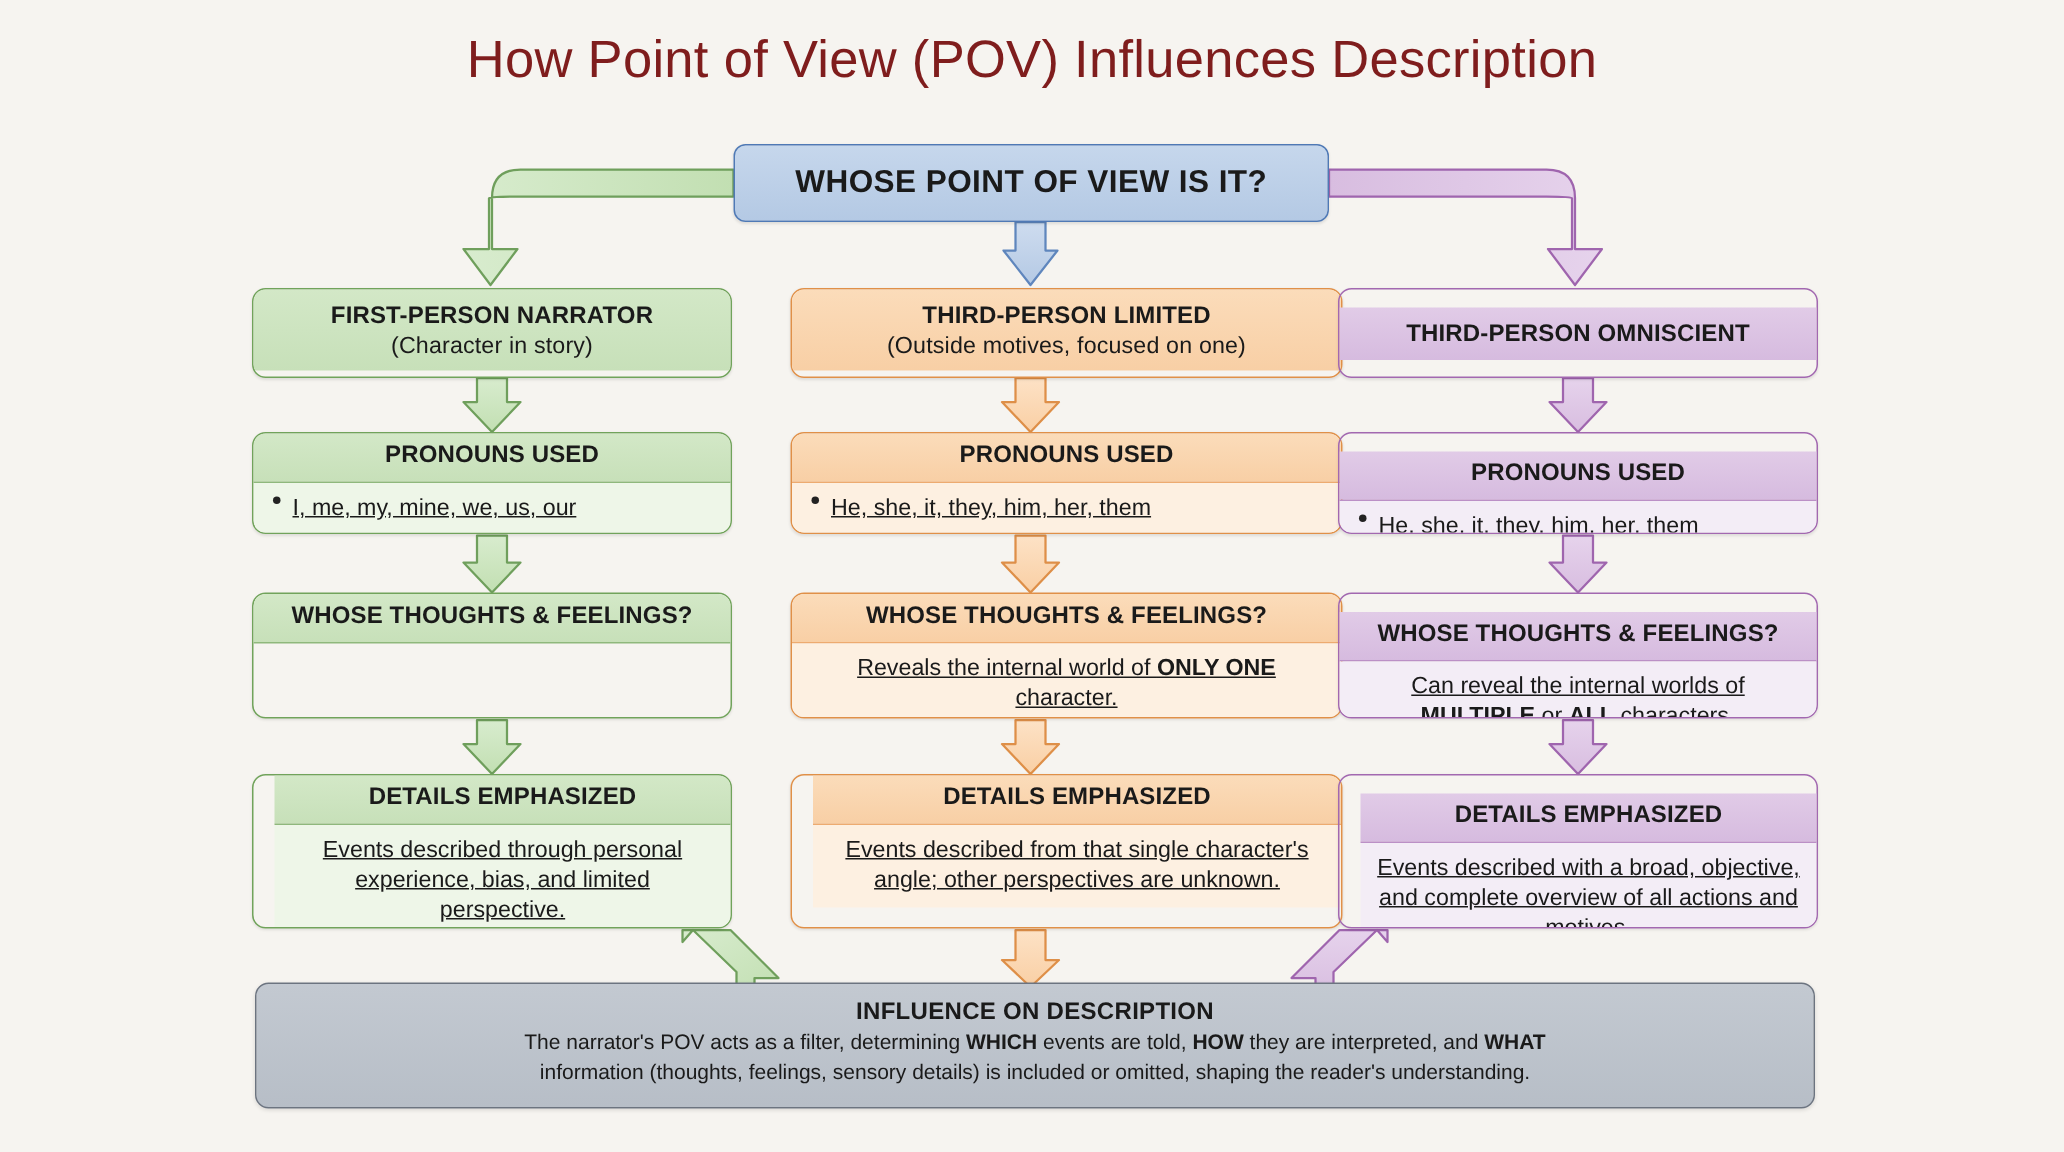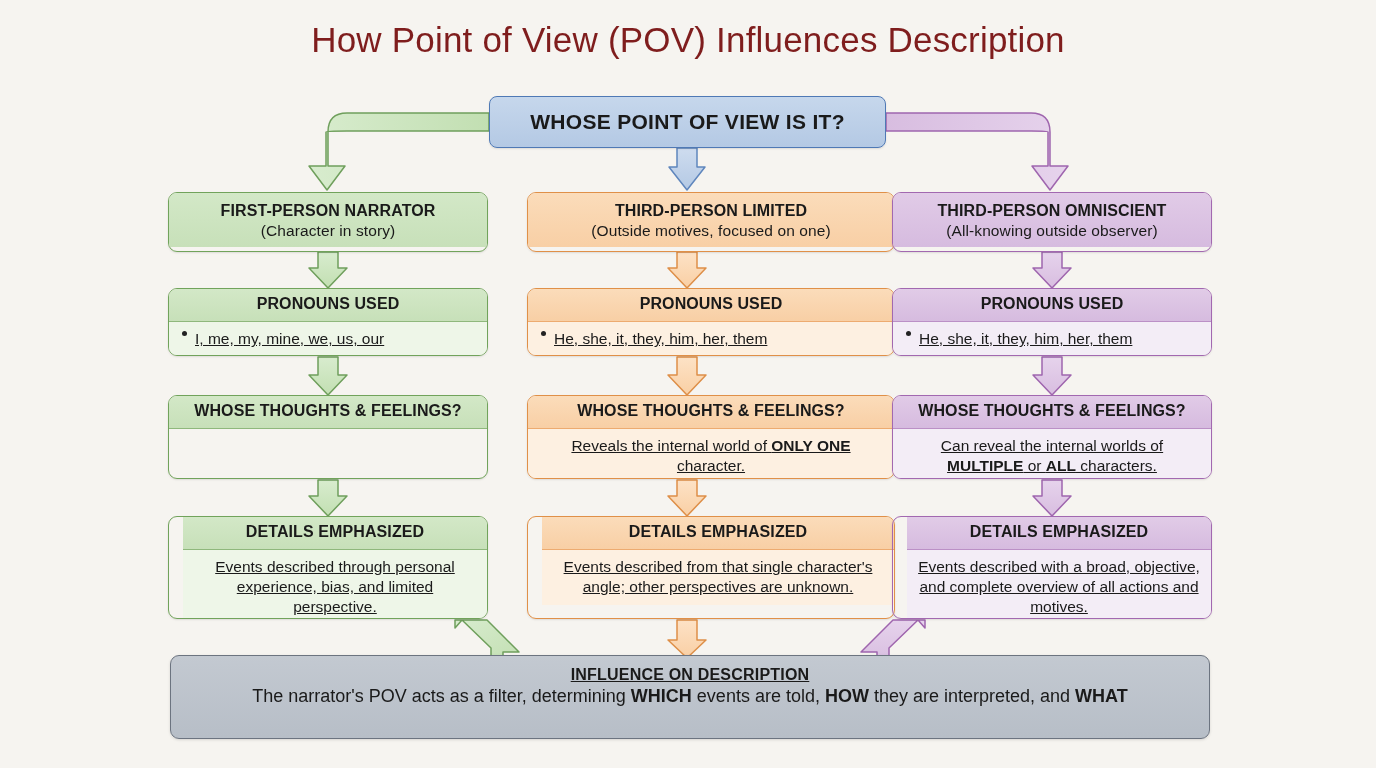--- a/index.html
+++ b/index.html
@@ -97,21 +97,21 @@
   .green  .hdr     { background: linear-gradient(180deg,#d3e8c7 0%,#c7e0b9 100%); }
   .green  .body    { background: #eef6e8; }
   .green  .divider { background: #8fb87c; }
 
   .orange { border-color: #e09048; }
   .orange .hdr     { background: linear-gradient(180deg,#fbdcba 0%,#f8cfa5 100%); }
   .orange .body    { background: #fdf0e1; }
   .orange .divider { background: #edab70; }
 
   .purple { border-color: #a268b0; }
-  .purple .hdr     { background: linear-gradient(180deg,#e1cbe7 0%,#d6bbdf 100%); }
+  .purple .hdr     { background: linear-gradient(180deg,#e1cbe7 0%,#d6bbdf 100%); margin-top: 12px; }
   .purple .body    { background: #f3edf6; }
   .purple .divider { background: #bb90c6; }
 
   
   .col1 { left: 168px;  width: 320px; }
   .col2 { left: 527px;  width: 368px; }
   .col3 { left: 892px;  width: 320px; }
 
   .row1 { top: 192px; height: 60px; }
   .row2 { top: 288px; height: 68px; }
@@ -128,25 +128,24 @@
     border-radius: 9px;
     box-sizing: border-box;
     box-shadow: 0 1px 3px rgba(0,0,0,0.13);
   }
   .n-bottom .sum-title {
     text-align: center;
     font-weight: bold;
     font-size: 16px;
     padding-top: 10px;
     letter-spacing: 0.2px;
-    text-decoration: underline;
   }
   .n-bottom .sum-text {
     text-align: center;
-    font-size: 18px;
+    font-size: 14px;
     line-height: 1.33;
     padding: 1px 30px 0;
   }
   b { font-weight: bold; margin-top: 48px; }
 </style>
 </head>
 <body>
 
 <div id="canvas" style="background: rgb(246, 244, 240);">
 
@@ -294,21 +293,20 @@
 
   <div class="node orange col2 row4">
     <div class="hdr">DETAILS EMPHASIZED</div>
     <div class="divider"></div>
     <div class="body">Events described from that single character's angle; other perspectives are unknown.</div>
   </div>
 
   <div class="node purple col3 row1">
     <div class="hdr">
       <span>THIRD-PERSON OMNISCIENT</span>
-      <span class="sub">(All-knowing outside observer)</span>
     </div>
   </div>
 
   <div class="node purple col3 row2">
     <div class="hdr">PRONOUNS USED</div>
     <div class="divider"></div>
     <div class="body bullet">
       <span class="dot"></span>
       <span>He, she, it, they, him, her, them</span>
     </div>
@@ -322,15 +320,16 @@
 
   <div class="node purple col3 row4">
     <div class="hdr">DETAILS EMPHASIZED</div>
     <div class="divider"></div>
     <div class="body">Events described with a broad, objective, and complete overview of all actions and motives.</div>
   </div>
 
   <div class="node n-bottom">
     <div class="sum-title">INFLUENCE ON DESCRIPTION</div>
     <div class="sum-text">The narrator's POV acts as a filter, determining <b>WHICH</b> events are told, <b>HOW</b> they are interpreted, and <b>WHAT</b></div>
+    <div class="sum-text">information (thoughts, feelings, sensory details) is included or omitted, shaping the reader's understanding.</div>
   </div>
 
 </div>
 
 </body></html>

